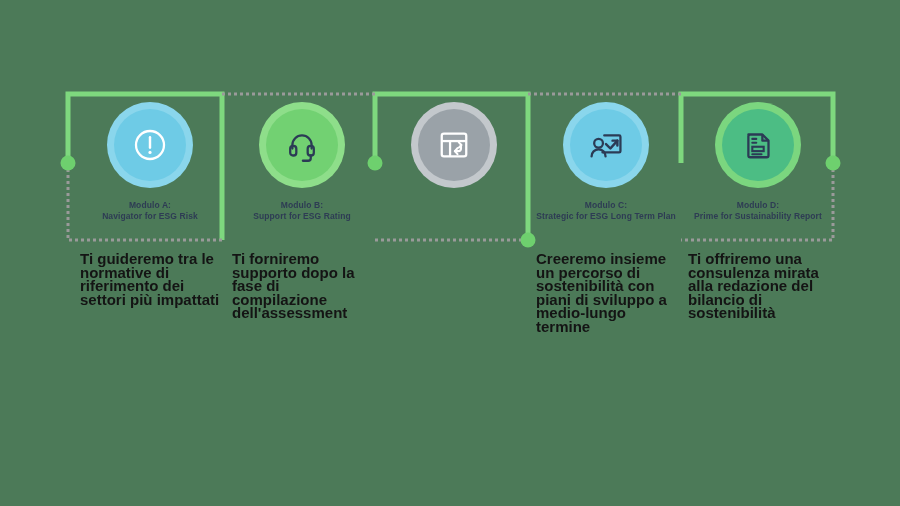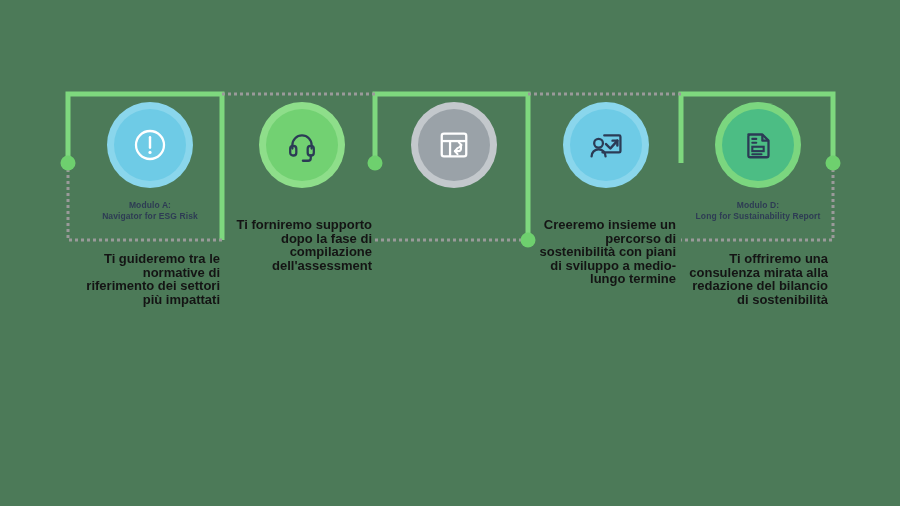--- a/index.html
+++ b/index.html
@@ -92,22 +92,22 @@
     font-size: 8.5px;
     font-weight: bold;
     line-height: 11px;
     color: #2e3c54;
     letter-spacing: 0.1px;
   }
 
   .module-desc {
     margin-top: 30px;
     width: 140px;
-    text-align: right;
-    font-size: 13px;
+    text-align: left;
+    font-size: 15px;
     font-weight: bold;
     line-height: 13.5px;
     color: #141414;
   }
 </style>
 </head>
 <body>
 
 <div id="stage">
 
@@ -158,20 +158,24 @@
       <div class="badge-wrap">
         <div class="badge-outer" style="background:#8ede8a"></div>
         <div class="badge-inner" style="background:#72d172"></div>
         <svg class="badge-glyph" viewBox="0 0 48 48">
           <path d="M13 28 V24 a11 11 0 0 1 22 0 v4" fill="none" stroke="#2b3b55" stroke-width="2.6" stroke-linecap="round"></path>
           <rect x="10.5" y="25" width="7" height="11" rx="3.2" fill="none" stroke="#2b3b55" stroke-width="2.6"></rect>
           <rect x="30.5" y="25" width="7" height="11" rx="3.2" fill="none" stroke="#2b3b55" stroke-width="2.6"></rect>
           <path d="M34 36 v3 a3 3 0 0 1 -3 3 h-6" fill="none" stroke="#2b3b55" stroke-width="2.6" stroke-linecap="round"></path>
         </svg>
       </div>
+      <div class="module-title">
+        <span>Modulo B:</span><br>
+        <span>Support for ESG Rating</span>
+      </div>
       <div class="module-desc">Ti forniremo supporto dopo la fase di compilazione dell'assessment</div>
     </div>
 
     <div class="module">
       <div class="badge-wrap">
         <div class="badge-outer" style="background:#c3c8cc"></div>
         <div class="badge-inner" style="background:#9aa2a8"></div>
         <svg class="badge-glyph" viewBox="0 0 48 48">
           <rect x="10" y="11" width="28" height="26" rx="2.5" fill="none" stroke="#ffffff" stroke-width="2.6"></rect>
           <line x1="10" y1="19.5" x2="38" y2="19.5" stroke="#ffffff" stroke-width="2.6"></line>
@@ -188,37 +192,41 @@
         <div class="badge-outer" style="background:#8ad6ec"></div>
         <div class="badge-inner" style="background:#6ecbe6"></div>
         <svg class="badge-glyph" viewBox="0 0 48 48">
           <path d="M22 13 H39 a1.5 1.5 0 0 1 1.5 1.5 V31 a1.5 1.5 0 0 1 -1.5 1.5 H20" fill="none" stroke="#2b3b55" stroke-width="2.6" stroke-linecap="round"></path>
           <path d="M24 23 L29 28 L37 19" fill="none" stroke="#2b3b55" stroke-width="2.8" stroke-linecap="round" stroke-linejoin="round"></path>
           <path d="M31.5 19 H37 V24.5" fill="none" stroke="#2b3b55" stroke-width="2.8" stroke-linecap="round" stroke-linejoin="round"></path>
           <circle cx="15.5" cy="22" r="5" fill="none" stroke="#2b3b55" stroke-width="2.6"></circle>
           <path d="M7.5 37 a8 8 0 0 1 16 0" fill="none" stroke="#2b3b55" stroke-width="2.6" stroke-linecap="round"></path>
         </svg>
       </div>
+      <div class="module-title">
+        <span>Modulo C:</span><br>
+        <span>Strategic for ESG Long Term Plan</span>
+      </div>
       <div class="module-desc">Creeremo insieme un percorso di sostenibilità con piani di sviluppo a medio-lungo termine</div>
     </div>
 
     <div class="module">
       <div class="badge-wrap">
         <div class="badge-outer" style="background:#7bd67f"></div>
         <div class="badge-inner" style="background:#4cbd84"></div>
         <svg class="badge-glyph" viewBox="0 0 48 48">
           <path d="M13 12 h16 l7 7 v17 a2 2 0 0 1 -2 2 H15 a2 2 0 0 1 -2 -2 V14 a2 2 0 0 1 2 -2 z" fill="none" stroke="#2b3b55" stroke-width="2.6" stroke-linejoin="round"></path>
           <path d="M29 12 v7 h7" fill="none" stroke="#2b3b55" stroke-width="2.6" stroke-linejoin="round"></path>
           <line x1="17.5" y1="17" x2="22" y2="17" stroke="#2b3b55" stroke-width="2.4" stroke-linecap="round"></line>
           <line x1="17.5" y1="21.5" x2="22" y2="21.5" stroke="#2b3b55" stroke-width="2.4" stroke-linecap="round"></line>
           <rect x="17.5" y="26" width="13" height="5" fill="none" stroke="#2b3b55" stroke-width="2.4"></rect>
           <line x1="17.5" y1="34.5" x2="28" y2="34.5" stroke="#2b3b55" stroke-width="2.4" stroke-linecap="round"></line>
         </svg>
       </div>
       <div class="module-title">
         <span>Modulo D:</span><br>
-        <span>Long for Sustainability Report</span>
+        <span>Prime for Sustainability Report</span>
       </div>
       <div class="module-desc">Ti offriremo una consulenza mirata alla redazione del bilancio di sostenibilità</div>
     </div>
 
   </div>
 </div>
 
 </body></html>

